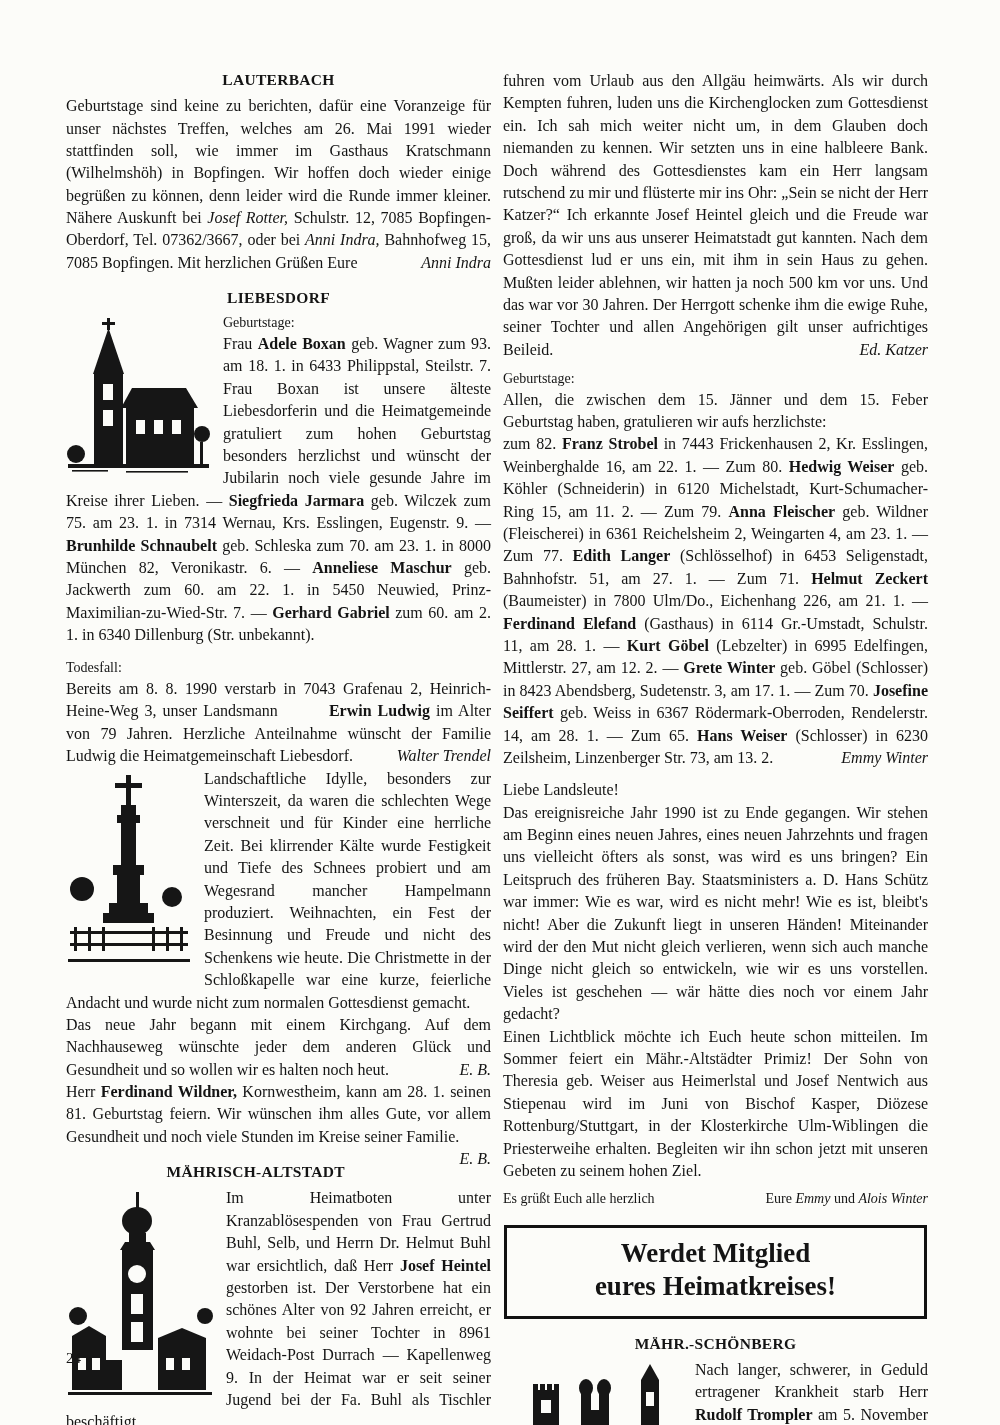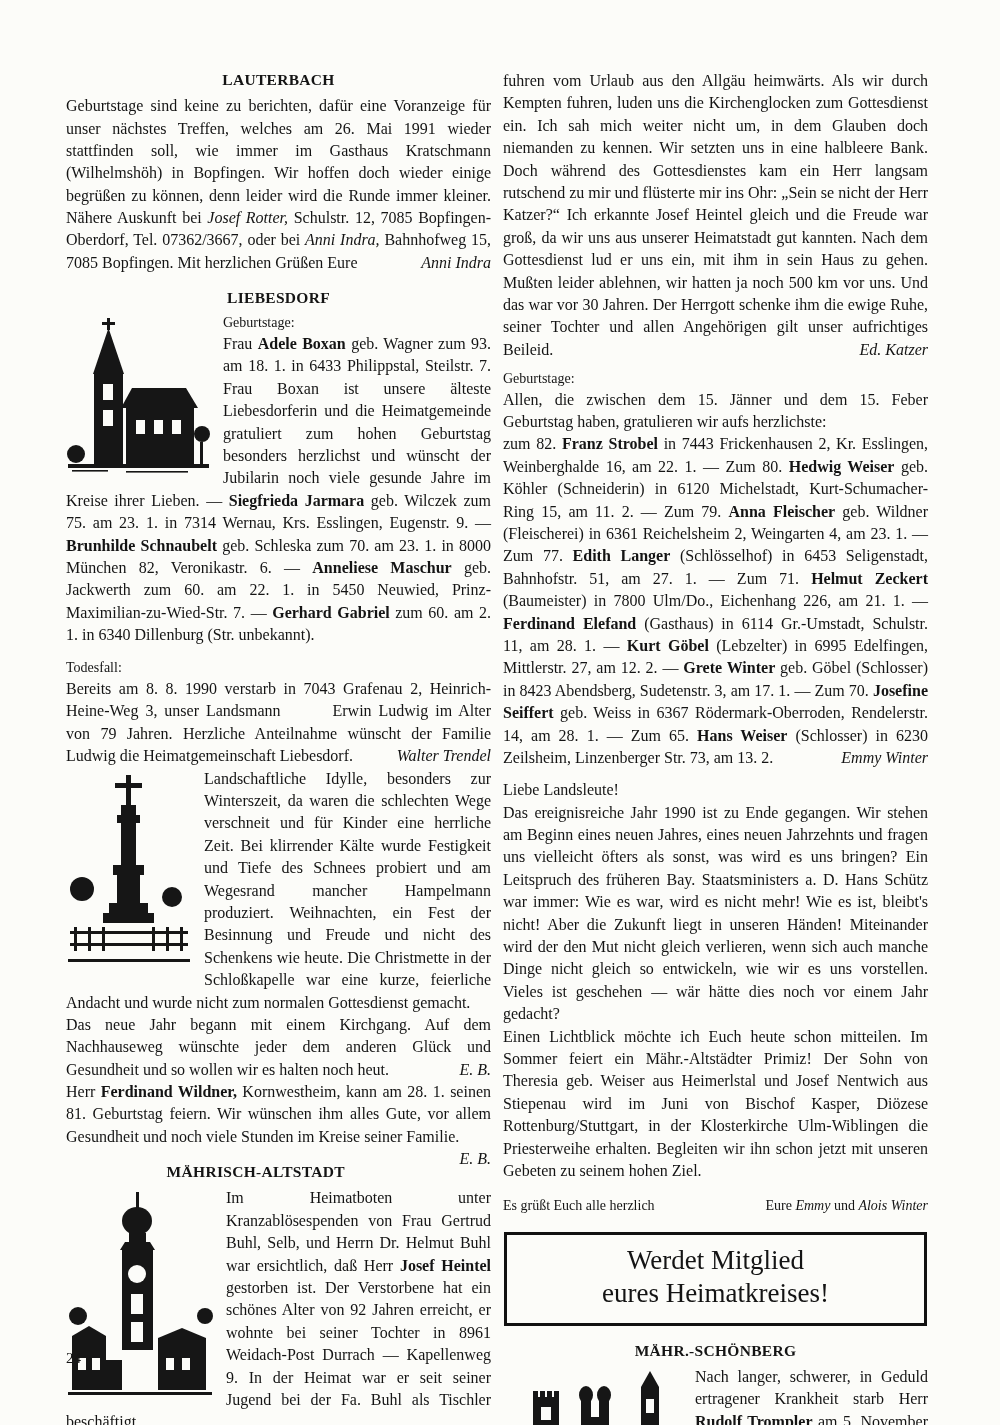--- a/index.html
+++ b/index.html
@@ -15,27 +15,27 @@
   .columns { position: absolute; left: 66px; top: 70px; width: 872px; display: flex; gap: 12px; }
   .col { width: 425px; }
   .para { font-size: 16px; line-height: 1.4; text-align: justify; hyphens: auto; }
   .heading { text-align: center; font-weight: 700; font-size: 15.5px; line-height: 1.3; margin: 14px 0 5px; letter-spacing: 0.3px; }
   .heading.first { margin-top: 0; }
   .label { font-weight: 400; font-size: 14px; line-height: 1.4; margin: 12px 0 0; clear: both; }
   .label.in-flow { clear: none; margin: 0; }
   .flow { overflow: visible; }
   .illus { float: left; margin: 3px 12px 4px 0; }
   .illus svg { display: block; }
-  .closing-line { display: flex; justify-content: space-between; font-size: 14px; line-height: 1.4; margin-top: 14px; }
+  .closing-line { display: flex; justify-content: space-between; font-size: 14px; line-height: 1.4; margin-top: 7px; }
   .membership-box {
     border: 3px solid #111;
     margin: 16px 1px 15px;
     padding: 9px 6px 13px;
     text-align: center;
-    font-weight: 400;
+    font-weight: 700;
     font-size: 27px;
     line-height: 1.22;
   }
   .page-number { position: absolute; left: 66px; top: 1350px; font-size: 15px; }
   section { display: block; }
 </style>
 </head>
 <body>
 
 <div class="columns">
@@ -68,21 +68,21 @@
             <circle cx="10" cy="138" r="9"></circle>
             <rect x="2" y="148" width="141" height="4"></rect>
             <rect x="6" y="154" width="36" height="1.6"></rect>
             <rect x="60" y="155" width="62" height="1.6"></rect>
           </svg>
         </span>
         <div class="label in-flow">Geburtstage:</div>
         <div class="para">Frau <span style="font-weight: bold;">Adele Boxan</span> geb. Wagner zum 93. am 18. 1. in 6433 Philippstal, Steilstr. 7. Frau Boxan ist unsere älteste Liebesdorferin und die Heimatgemeinde gratuliert zum hohen Geburtstag besonders herzlichst und wünscht der Jubilarin noch viele gesunde Jahre im Kreise ihrer Lieben. — <span style="font-weight: bold;">Siegfrieda Jarmara</span> geb. Wilczek zum 75. am 23. 1. in 7314 Wernau, Krs. Esslingen, Eugenstr. 9. — <span style="font-weight: bold;">Brunhilde Schnaubelt</span> geb. Schleska zum 70. am 23. 1. in 8000 München 82, Veronikastr. 6. — <span style="font-weight: bold;">Anneliese Maschur</span> geb. Jackwerth zum 60. am 22. 1. in 5450 Neuwied, Prinz-Maximilian-zu-Wied-Str. 7. — <span style="font-weight: bold;">Gerhard Gabriel</span> zum 60. am 2. 1. in 6340 Dillenburg (Str. unbekannt).</div>
       </div>
       <div class="label">Todesfall:</div>
-      <div class="para">Bereits am 8. 8. 1990 verstarb in 7043 Grafenau 2, Heinrich-Heine-Weg 3, unser Landsmann <span style="font-weight: normal; margin-left: 45px;">Erwin Ludwig</span> im Alter von 79 Jahren. Herzliche Anteilnahme wünscht der Familie Ludwig die Heimatgemeinschaft Liebesdorf.<span style="font-style: italic; float: right; margin-left: 14px;">Walter Trendel</span></div>
+      <div class="para">Bereits am 8. 8. 1990 verstarb in 7043 Grafenau 2, Heinrich-Heine-Weg 3, unser Landsmann <span style="font-weight: bold; margin-left: 45px;">Erwin Ludwig</span> im Alter von 79 Jahren. Herzliche Anteilnahme wünscht der Familie Ludwig die Heimatgemeinschaft Liebesdorf.<span style="font-style: italic; float: right; margin-left: 14px;">Walter Trendel</span></div>
     </section>
 
     <section>
       <div class="flow">
         <span class="illus">
           <svg width="126" height="198" viewBox="0 0 126 198" fill="#161616" xmlns="http://www.w3.org/2000/svg">
             <rect x="60" y="4" width="5" height="30"></rect>
             <rect x="49" y="12" width="27" height="5"></rect>
             <rect x="55" y="34" width="15" height="10"></rect>
             <rect x="51" y="44" width="23" height="8"></rect>

